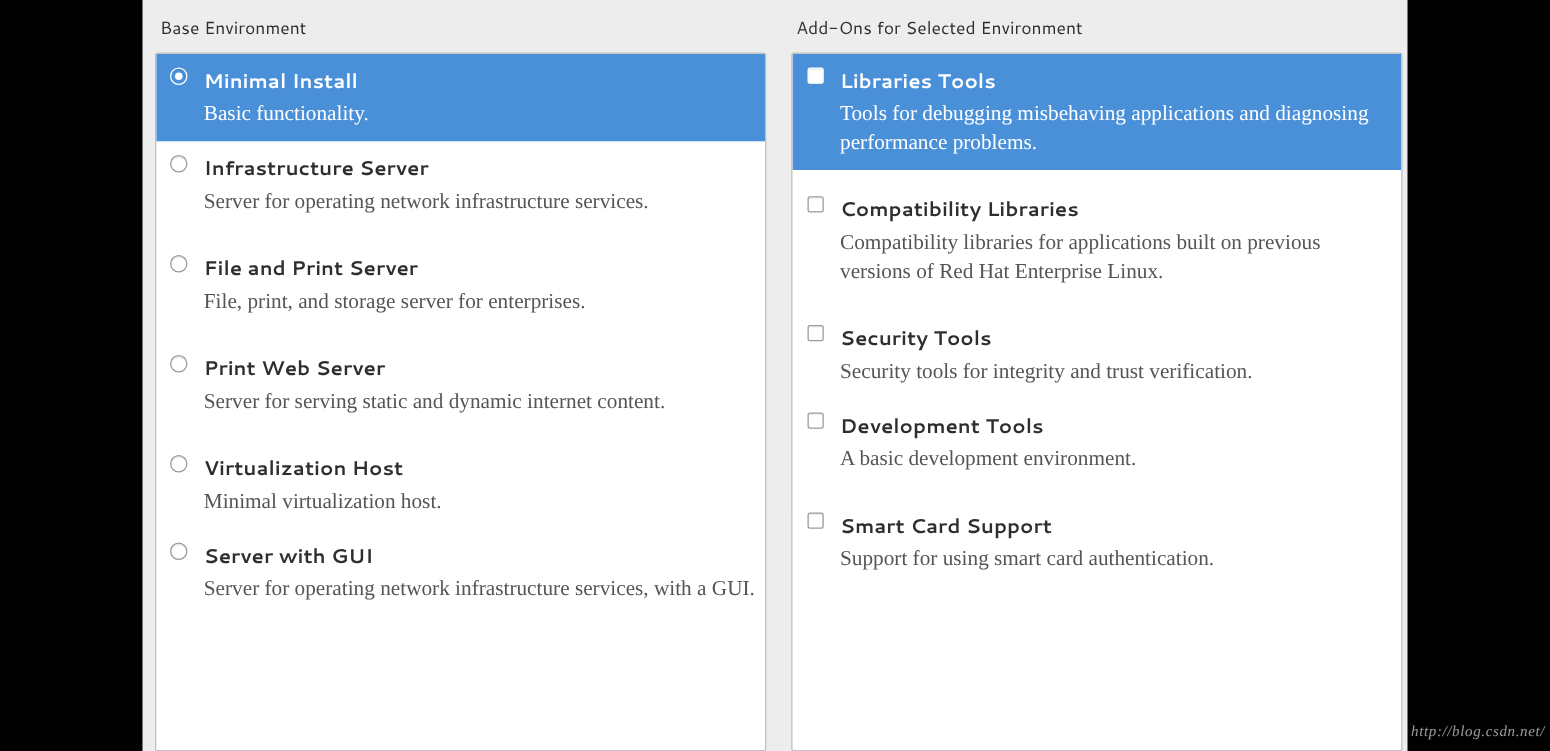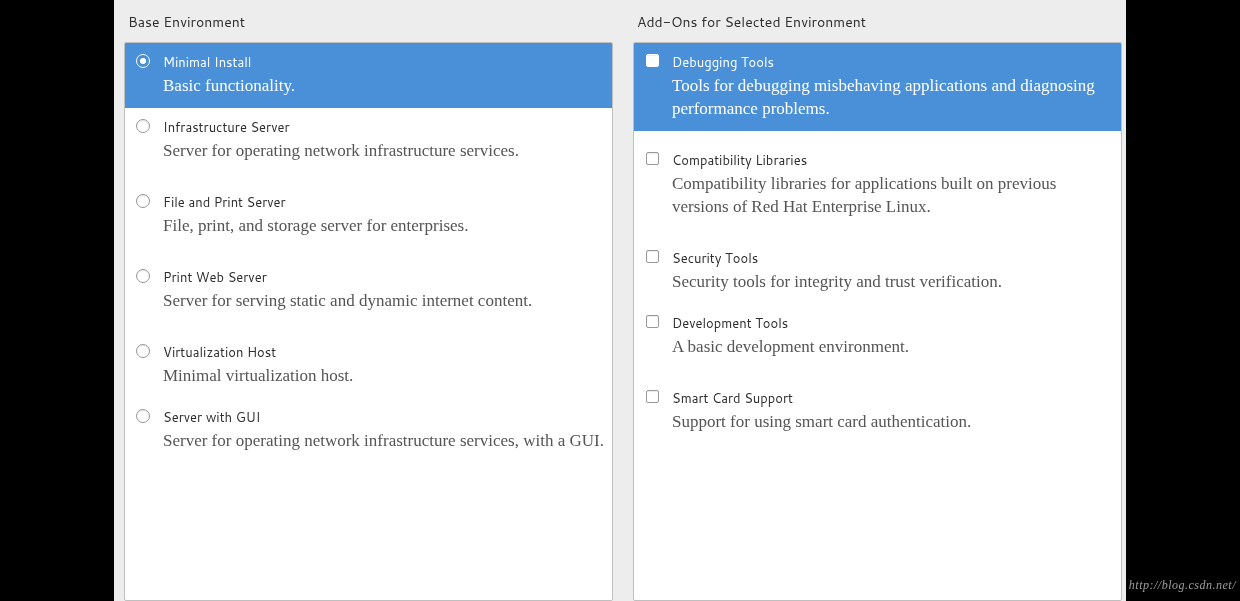--- a/index.html
+++ b/index.html
@@ -98,22 +98,22 @@
       border-color: #fff;
       background: #fff;
     }
     .text-cell {
       flex: 1;
       display: flex;
       flex-direction: column;
       gap: 4px;
     }
     .item-title {
-      font-weight: 400;
-      font-size: 13px;
+      font-weight: 700;
+      font-size: 16px;
       color: #2e2e2e;
     }
     .item-desc {
       font-size: 17px;
       color: #555;
       line-height: 1.35;
       font-family: Liberation Serif, serif;
     }
     .selected-row .item-title,
     .selected-row .item-desc {
@@ -214,21 +214,21 @@
 
   <div class="column col-right">
     <div class="section-title">Add-Ons for Selected Environment</div>
     <div class="list-container">
 
       <div class="list-item selected-row">
         <div class="control-cell">
           <span class="checkbox"></span>
         </div>
         <div class="text-cell">
-          <div class="item-title">Debugging Tools</div>
+          <div class="item-title">Libraries Tools</div>
           <div class="item-desc">Tools for debugging misbehaving applications and diagnosing performance problems.</div>
         </div>
       </div>
 
       <div class="section-spacer"></div>
 
       <div class="list-item">
         <div class="control-cell">
           <span class="checkbox"></span>
         </div>

